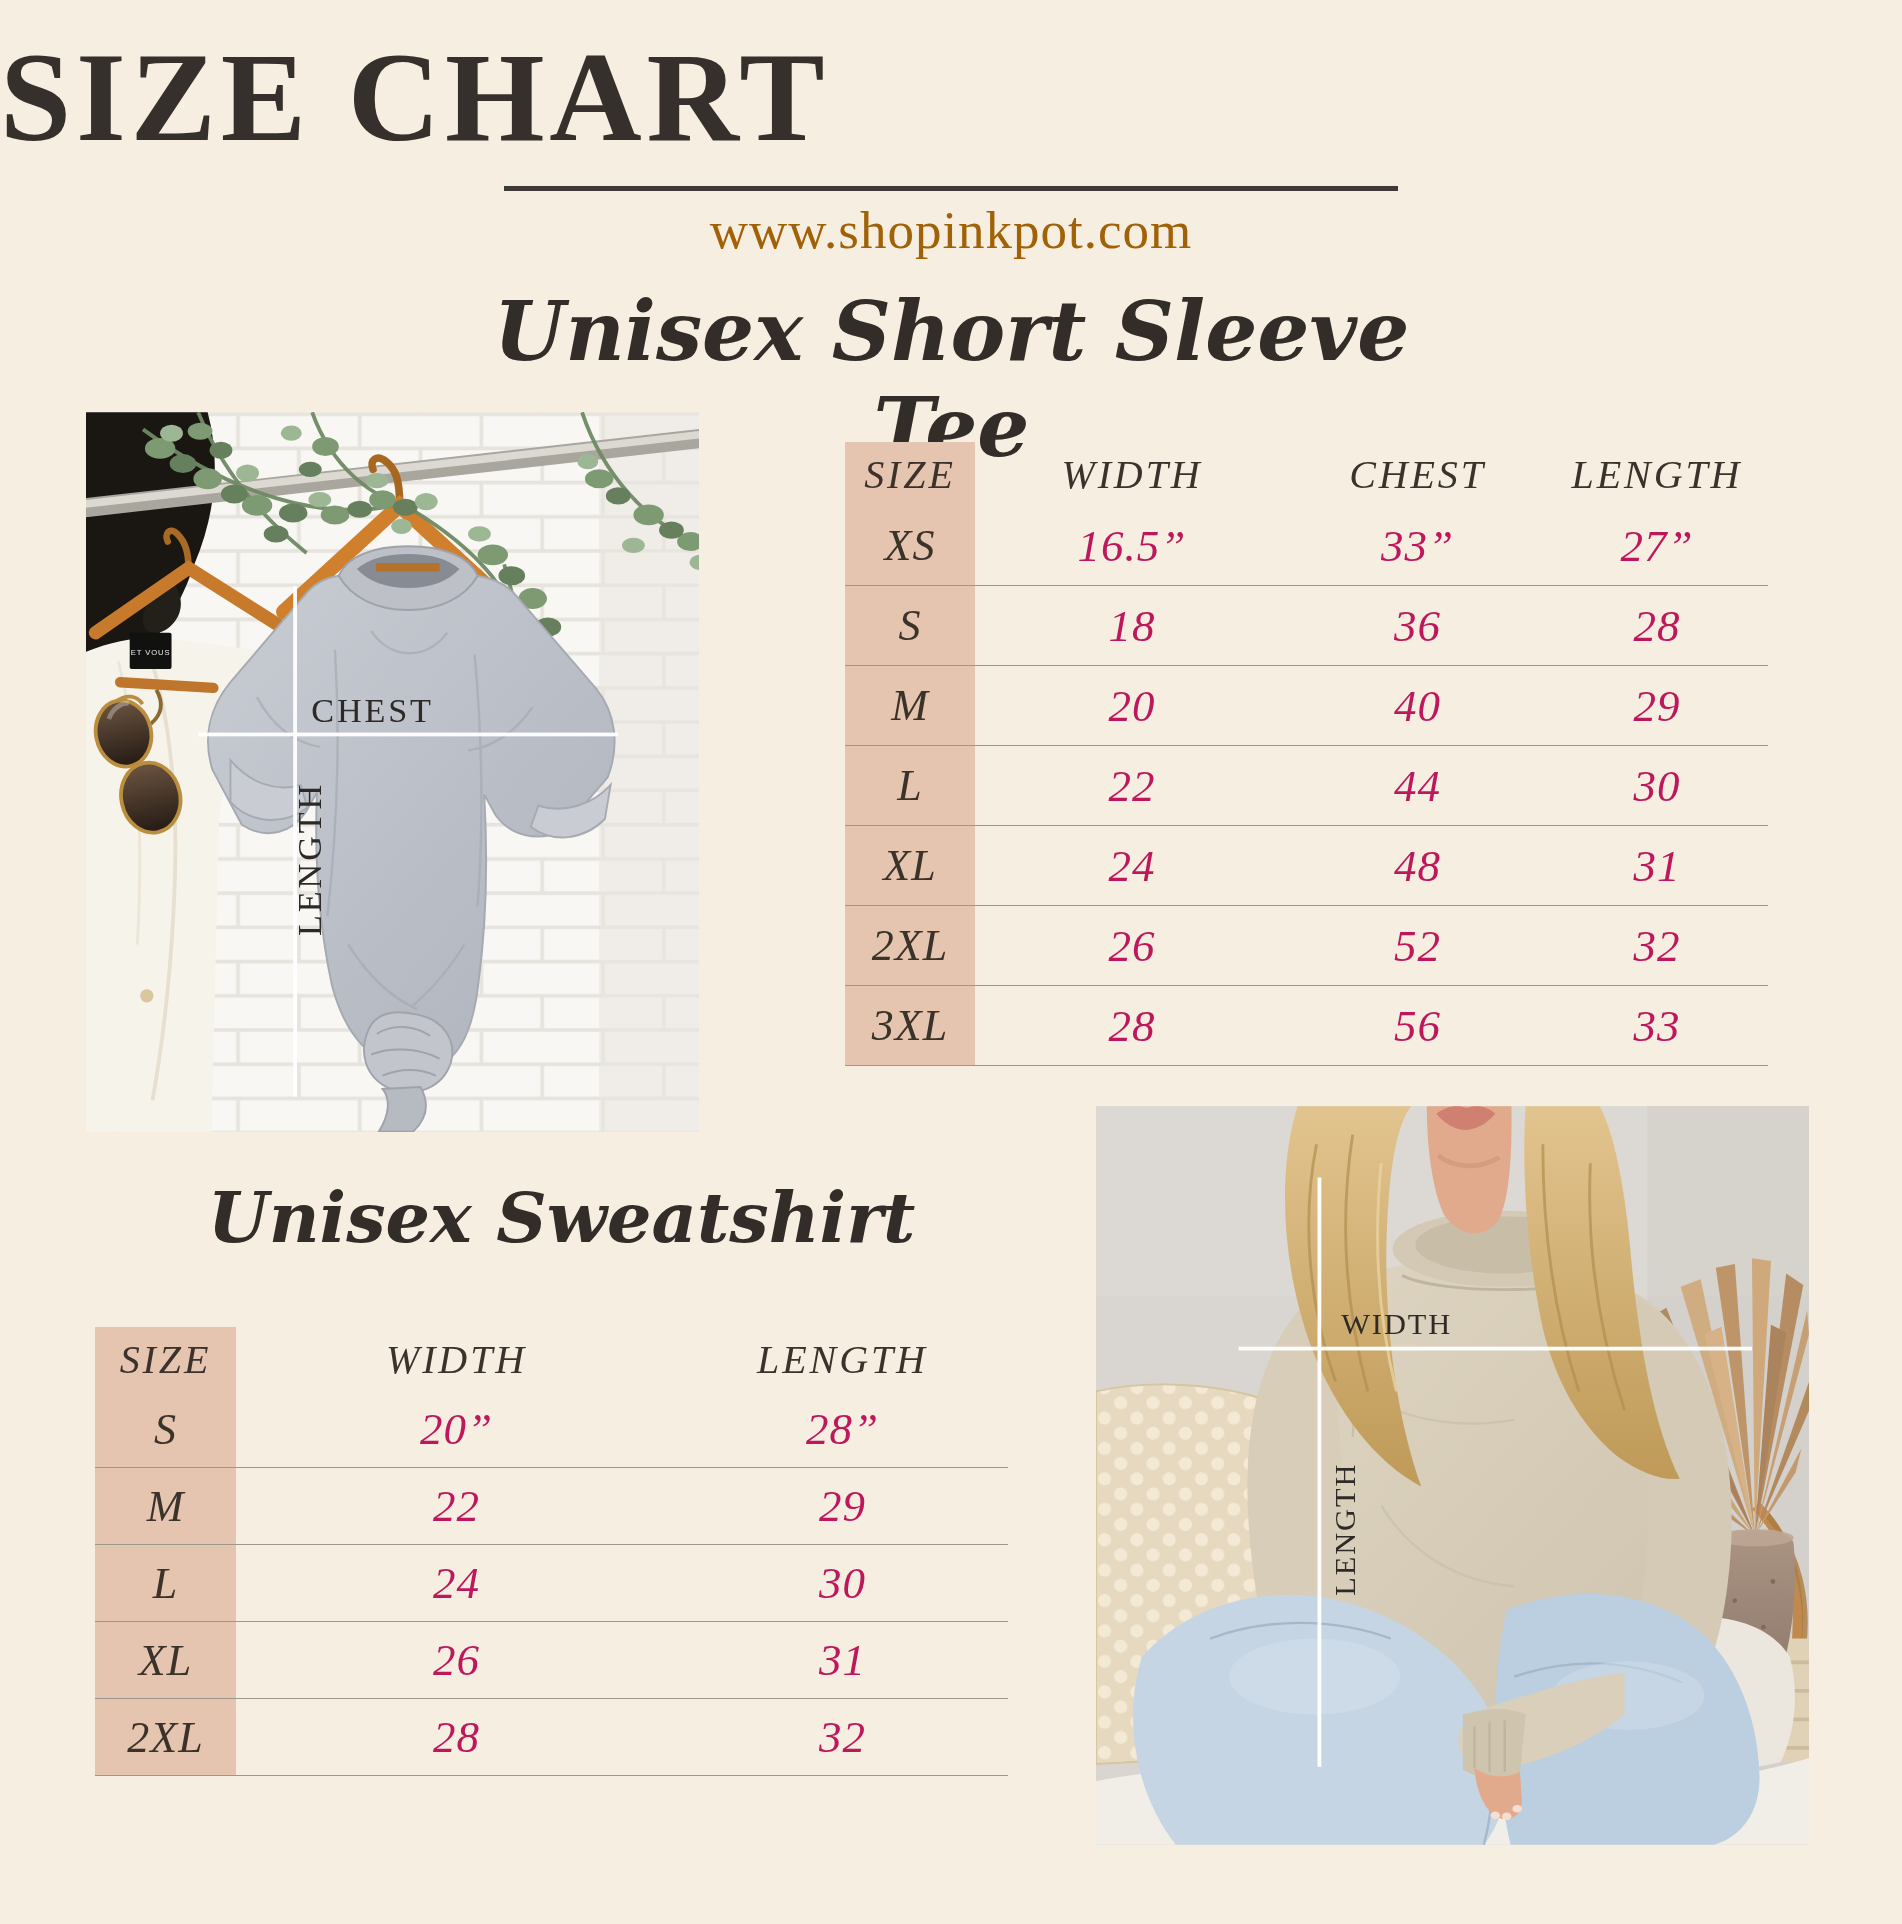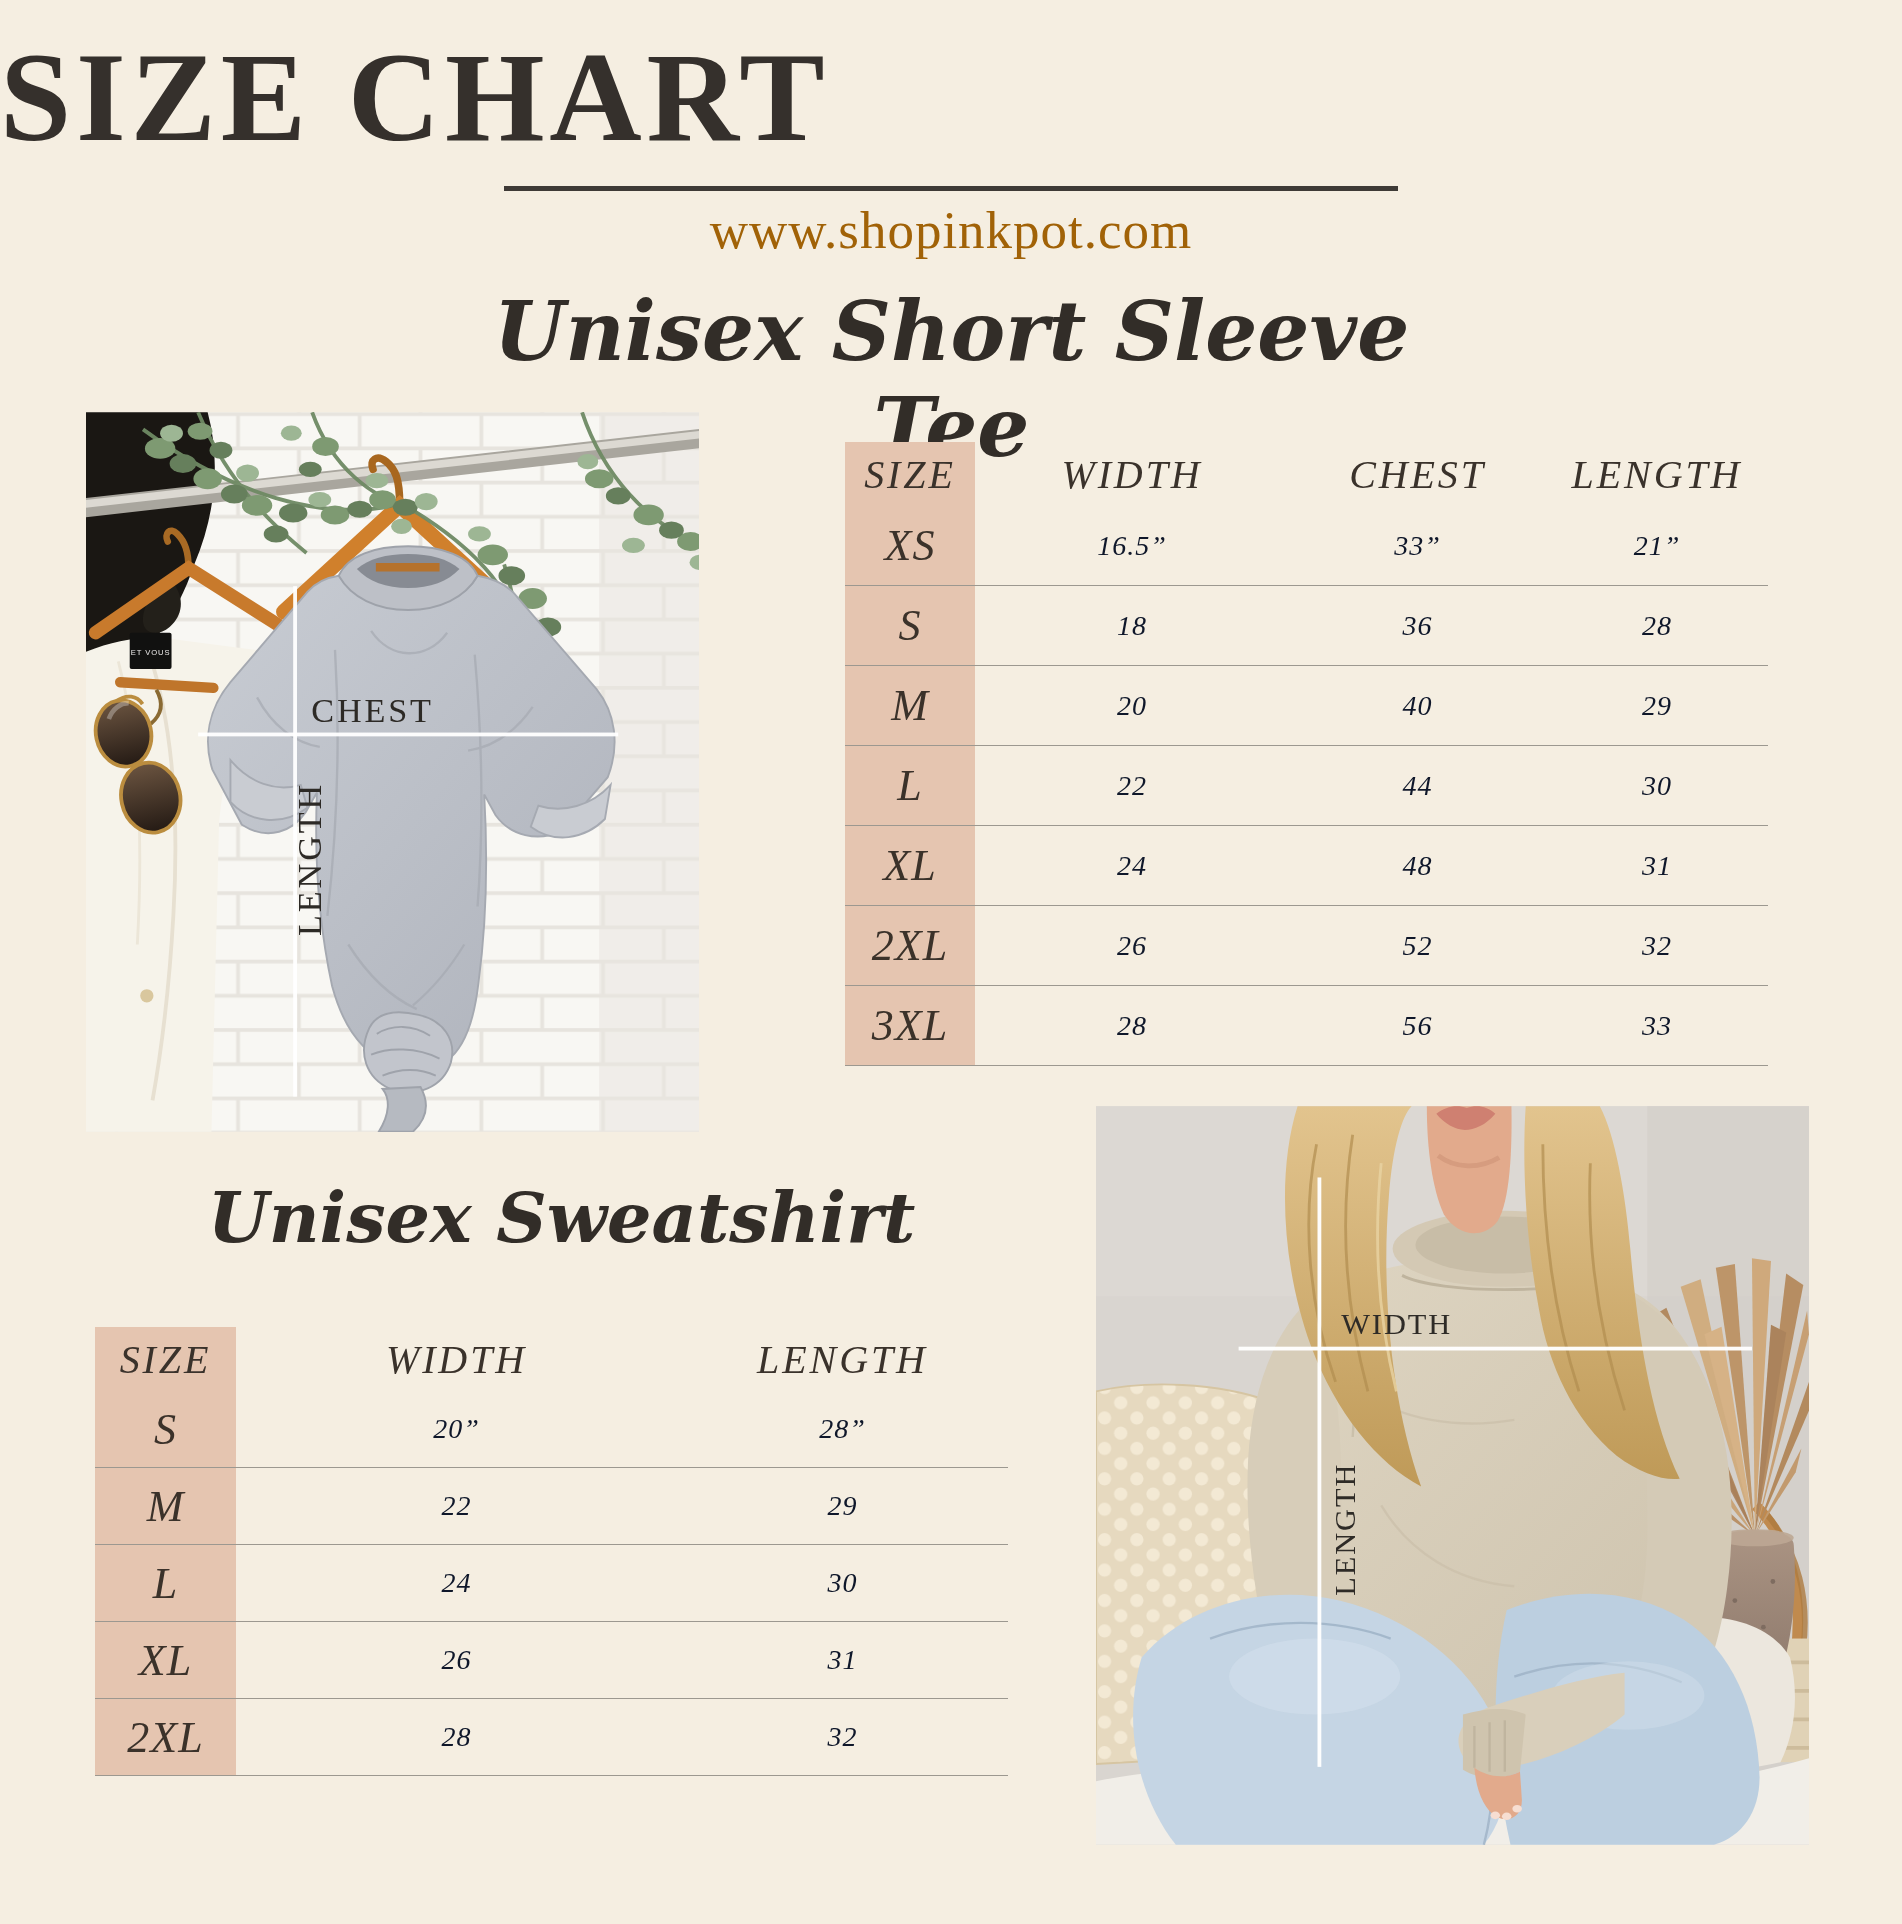--- a/index.html
+++ b/index.html
@@ -20,21 +20,21 @@
   .srow{display:grid;align-items:stretch;font-style:italic;}
   .tee-table .srow{grid-template-columns:130px 314px 257px 222px;height:79px;}
   .tee-table .srow.head{height:64px;}
   .sw-table .srow{grid-template-columns:141px 441px 331px;height:76px;}
   .sw-table .srow.head{height:64px;}
   .srow.data{border-bottom:1.9px solid #9c9890;}
   .cell{display:flex;align-items:center;justify-content:center;}
   .pinkcell{background:#e5c5b0;}
   .headcell{font-size:40px;color:#3a322b;letter-spacing:2.9px;font-weight:500;}
   .sizecell{font-size:44px;color:#3b322a;letter-spacing:1px;}
-  .valcell{font-size:28px;color:#0f172a;letter-spacing:1px;}
+  .valcell{font-size:45px;color:#be185d;letter-spacing:1px;}
 </style>
 </head>
 <body>
 
 <div class="canvas">
 
   <div class="page-title">SIZE CHART</div>
   <div class="divider"></div>
   <div class="site-url">www.shopinkpot.com</div>
 
@@ -184,21 +184,21 @@
     <div class="srow head">
       <div class="cell pinkcell headcell">SIZE</div>
       <div class="cell headcell">WIDTH</div>
       <div class="cell headcell">CHEST</div>
       <div class="cell headcell">LENGTH</div>
     </div>
     <div class="srow data">
       <div class="cell pinkcell sizecell">XS</div>
       <div class="cell valcell">16.5”</div>
       <div class="cell valcell">33”</div>
-      <div class="cell valcell">21”</div>
+      <div class="cell valcell">27”</div>
     </div>
     <div class="srow data">
       <div class="cell pinkcell sizecell">S</div>
       <div class="cell valcell">18</div>
       <div class="cell valcell">36</div>
       <div class="cell valcell">28</div>
     </div>
     <div class="srow data">
       <div class="cell pinkcell sizecell">M</div>
       <div class="cell valcell">20</div>

